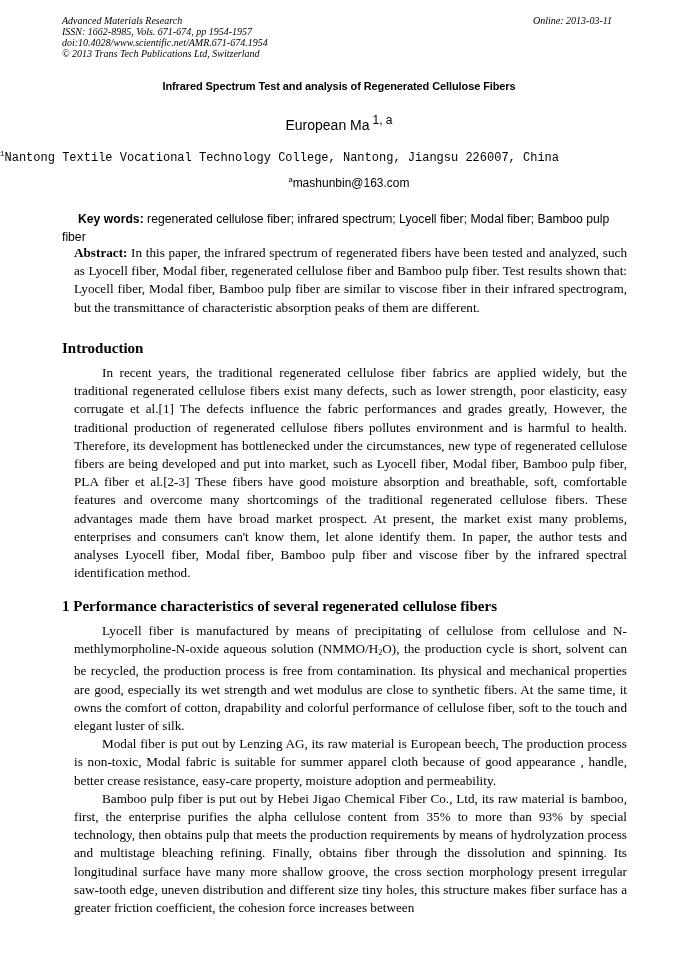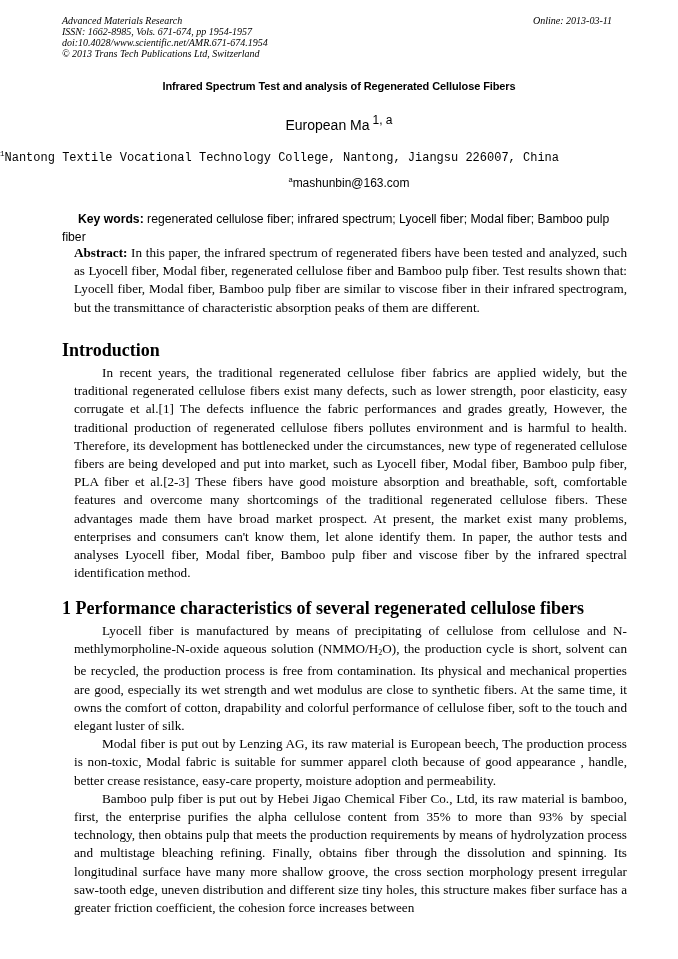--- a/index.html
+++ b/index.html
@@ -24,21 +24,21 @@
 
   .keywords { position: absolute; left: 62px; width: 552px; top: 210px;
               font-family: "Liberation Sans", sans-serif; font-size: 12.2px; line-height: 18px; }
   .keywords b { font-weight: bold; padding-left: 16px; }
 
   .body-block { position: absolute; left: 74px; width: 553px;
                 font-family: "Liberation Serif", serif; font-size: 13.2px; line-height: 18.2px; text-align: justify; }
   .abstract { top: 244px; }
   .abstract b { font-weight: bold; }
 
-  .section-h { position: absolute; left: 62px; font-family: "Liberation Serif", serif; font-weight: bold; font-size: 18px; }
+  .section-h { position: absolute; left: 62px; font-family: "Liberation Serif", serif; font-weight: bold; font-size: 15px; }
   .intro-h { top: 340px; }
   .sec1-h { top: 598px; }
 
   .intro-body { top: 364px; }
   .sec1-body { top: 622px; }
   .para { text-indent: 28px; margin: 0; }
 
   sub { font-size: 8px; vertical-align: -2px; }
 </style>
 </head>

